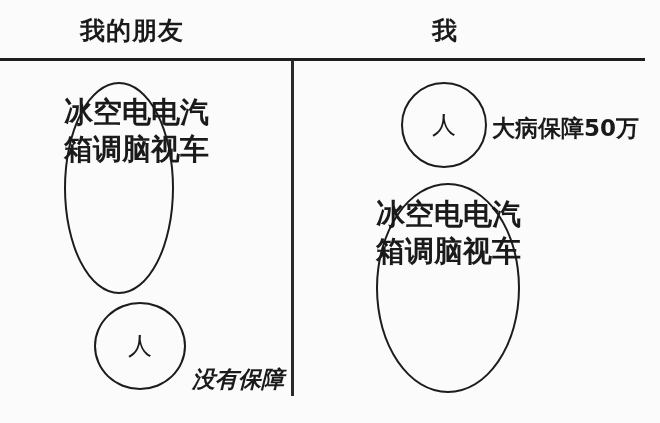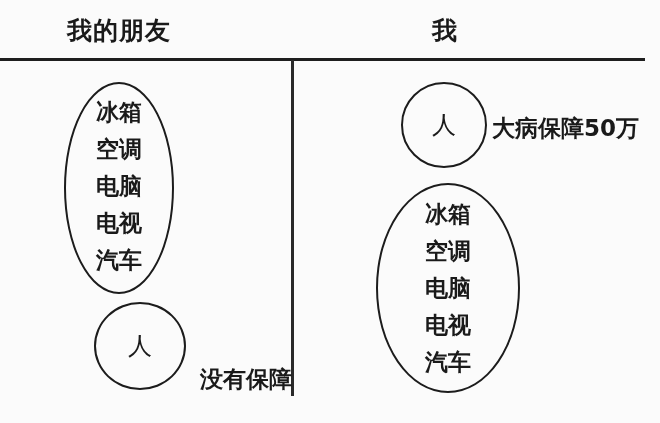--- a/index.html
+++ b/index.html
@@ -3,46 +3,46 @@
 <meta charset="utf-8">
 <style>
   html, body { margin:0; padding:0; }
   body { width:660px; height:423px; background:#fbfbfb; position:relative; overflow:hidden;
          font-family: "DejaVu Sans", "Liberation Sans", sans-serif; color:#1a1a1a; }
   .abs { position:absolute; }
   .header { font-size:25px; font-weight:bold; letter-spacing:1px; }
   .hline { left:0; top:58px; width:645px; height:3px; background:#1e1e1e; }
   .vline { left:291px; top:60px; width:3px; height:336px; background:#2a2a2a; }
   .ellipse { border:2px solid #1c1c1c; border-radius:50%; box-sizing:border-box; }
-  .items { display:flex; flex-direction:column; align-items:center; font-size:23px; font-weight:bold; line-height:37px; }
+  .items { display:flex; flex-direction:row; align-items:center; font-size:29px; font-weight:bold; line-height:37px; }
   .circle { border:2px solid #1c1c1c; border-radius:50%; box-sizing:border-box; display:flex; align-items:center; justify-content:center; font-size:24px; }
   .label { font-size:23px; font-weight:bold; white-space:nowrap; }
 </style>
 </head>
 <body>
 
-<div class="abs header" style="left:67px; top:14px;">我的朋友</div>
+<div class="abs header" style="left:80px; top:14px;">我的朋友</div>
 <div class="abs header" style="left:432px; top:14px;">我</div>
 
 <div class="abs hline"></div>
 <div class="abs vline"></div>
 
 <div class="abs ellipse" style="left:64px; top:82px; width:110px; height:212px;"></div>
 <div class="abs items" style="left:64px; top:94px; width:110px;">
   <span>冰箱</span>
   <span>空调</span>
   <span>电脑</span>
   <span>电视</span>
   <span>汽车</span>
 </div>
 
 <div class="abs circle" style="left:94px; top:302px; width:92px; height:88px;">
   <span>人</span>
 </div>
-<div class="abs label" style="left:200px; top:364px;">没有保障</div>
+<div class="abs label" style="left:192px; top:364px;font-style:italic;">没有保障</div>
 
 <div class="abs circle" style="left:401px; top:82px; width:86px; height:86px;">
   <span>人</span>
 </div>
 <div class="abs label" style="left:492px; top:113px;">大病保障50万</div>
 
 <div class="abs ellipse" style="left:376px; top:183px; width:144px; height:210px;"></div>
 <div class="abs items" style="left:376px; top:196px; width:144px;">
   <span>冰箱</span>
   <span>空调</span>

